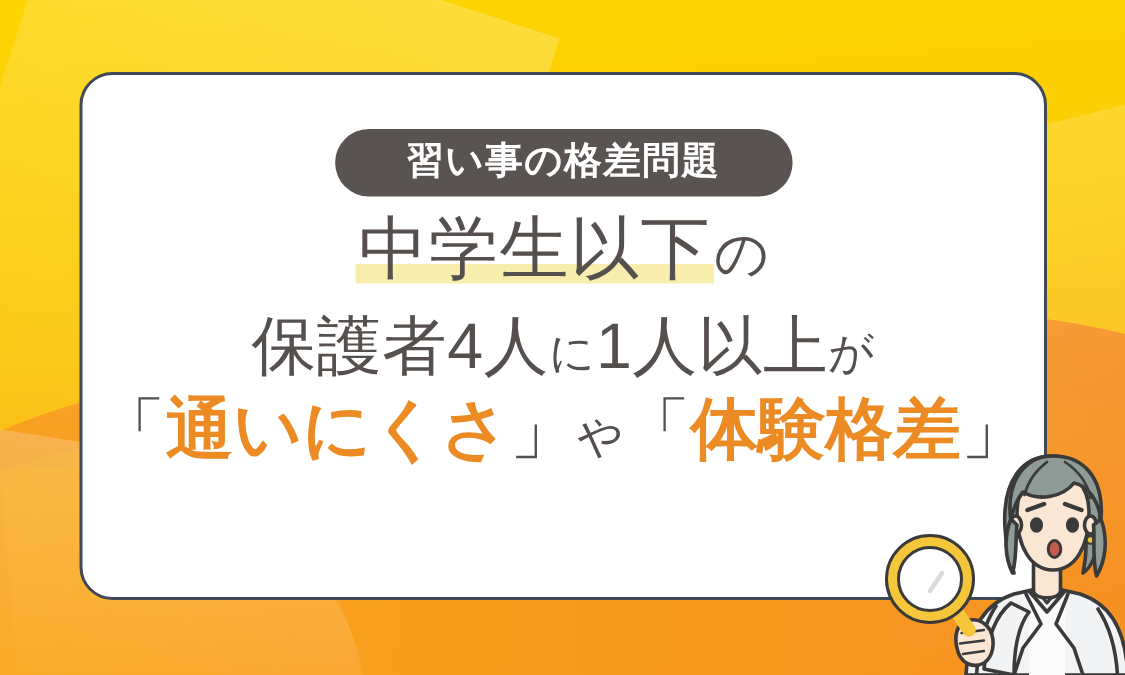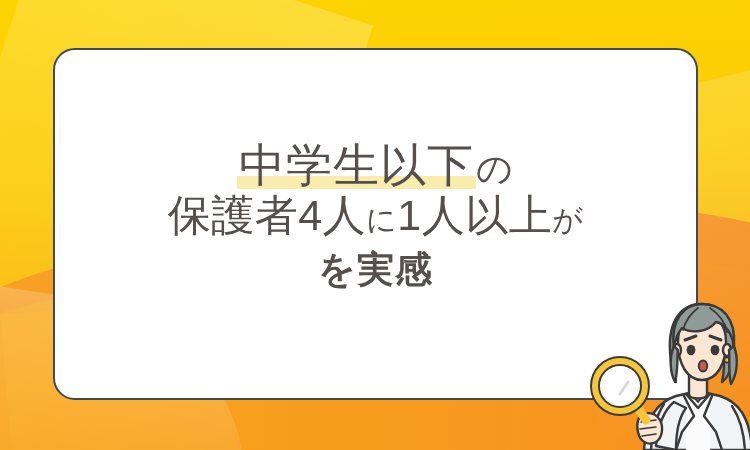--- a/index.html
+++ b/index.html
@@ -155,21 +155,21 @@
     z-index: -1;
   }
   .line-1 .small-kana {
     font-size: 36px;
   }
 
   .line-2 {
     font-size: 43px;
     font-weight: 400;
     letter-spacing: 0.5px;
-    margin-top: 0;
+    margin-top: 16px;
   }
   .line-2 .small-kana {
     font-size: 30px;
   }
 
   .line-3 {
     font-size: 45px;
     font-weight: 700;
     margin-top: 8px;
     letter-spacing: 0px;
@@ -221,33 +221,38 @@
     <div class="bg-wave wave-a"></div>
     <div class="bg-wave wave-b"></div>
     <div class="bg-streak streak-1"></div>
     <div class="bg-streak streak-2"></div>
     <div class="bg-streak streak-3"></div>
     <div class="bg-streak streak-4"></div>
   </div>
 
   <div id="card">
 
+    <div id="badge">
+      <span class="badge-text">習い事の格差問題</span>
+    </div>
 
     <div id="headline">
 
       <div class="hl-line line-1">
         <span class="hl-mark">中学生以下</span><span class="small-kana">の</span>
       </div>
 
       <div class="hl-line line-2">
         <span>保護者4人</span><span class="small-kana">に</span><span>1人以上</span><span class="small-kana">が</span>
       </div>
 
-
-      <div class="hl-line line-4">を実感</div>
+      <div class="hl-line line-3">
+        <span class="bracket">「</span><span class="accent">通いにくさ</span><span class="bracket">」</span><span class="conj">や</span><span class="bracket">「</span><span class="accent">体験格差</span><span class="bracket">」</span>
+      </div>
+
 
     </div>
   </div>
 
   <div id="illustration">
     <svg viewBox="0 0 170 160" xmlns="http://www.w3.org/2000/svg">
       <g fill="none" stroke="#3A3A3A" stroke-width="2.4" stroke-linecap="round" stroke-linejoin="round">
 
         <g>
           <path d="M58 160 C60 126 72 112 90 106 L112 101 L134 106 C152 112 164 126 166 160 Z" fill="#F2F3F5" stroke="#3A3A3A"></path>

